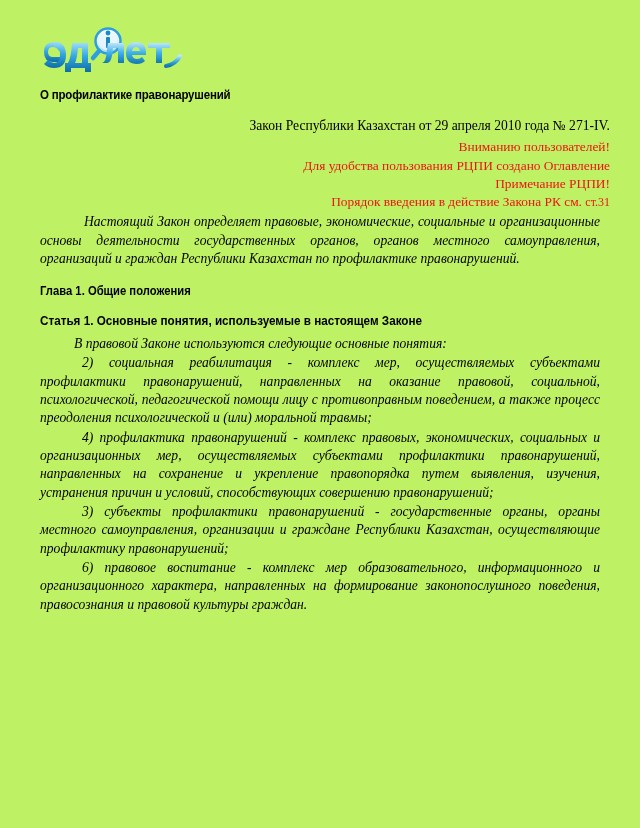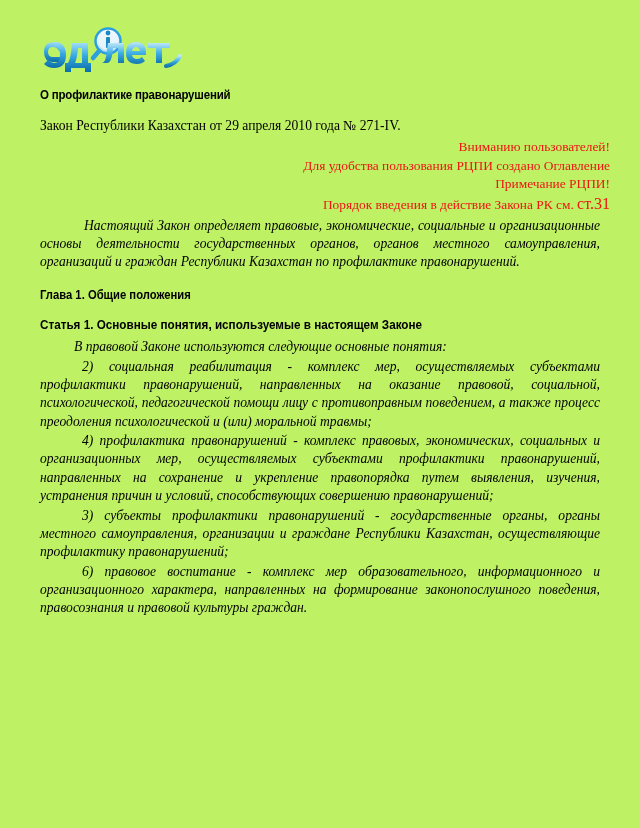--- a/index.html
+++ b/index.html
@@ -69,35 +69,35 @@
     transform-origin: left center;
     margin: 0 0 6px 10px;
     line-height: 1.2;
   }
 
   
   .lawref {
     font-size: 13.6px;
     line-height: 1.28;
     margin: 0 0 4px 10px;
-    text-align: left;
+    text-align: right;
   }
   .notice-block {
     margin: 0 0 2px 0;
     text-align: right;
   }
   .notice {
     color: #ee1414;
     font-size: 13.4px;
     line-height: 1.36;
     margin: 0 0 0 26px;
     white-space: nowrap;
   }
   .notice .small {
-    font-size: 16px;
+    font-size: 12px;
   }
   p.body {
     font-size: 13.6px;
     line-height: 1.35;
     text-align: justify;
     text-justify: inter-word;
     margin: 0 0 0 10px;
     text-indent: 44px;
     padding-right: 10px;
     hyphens: none;

